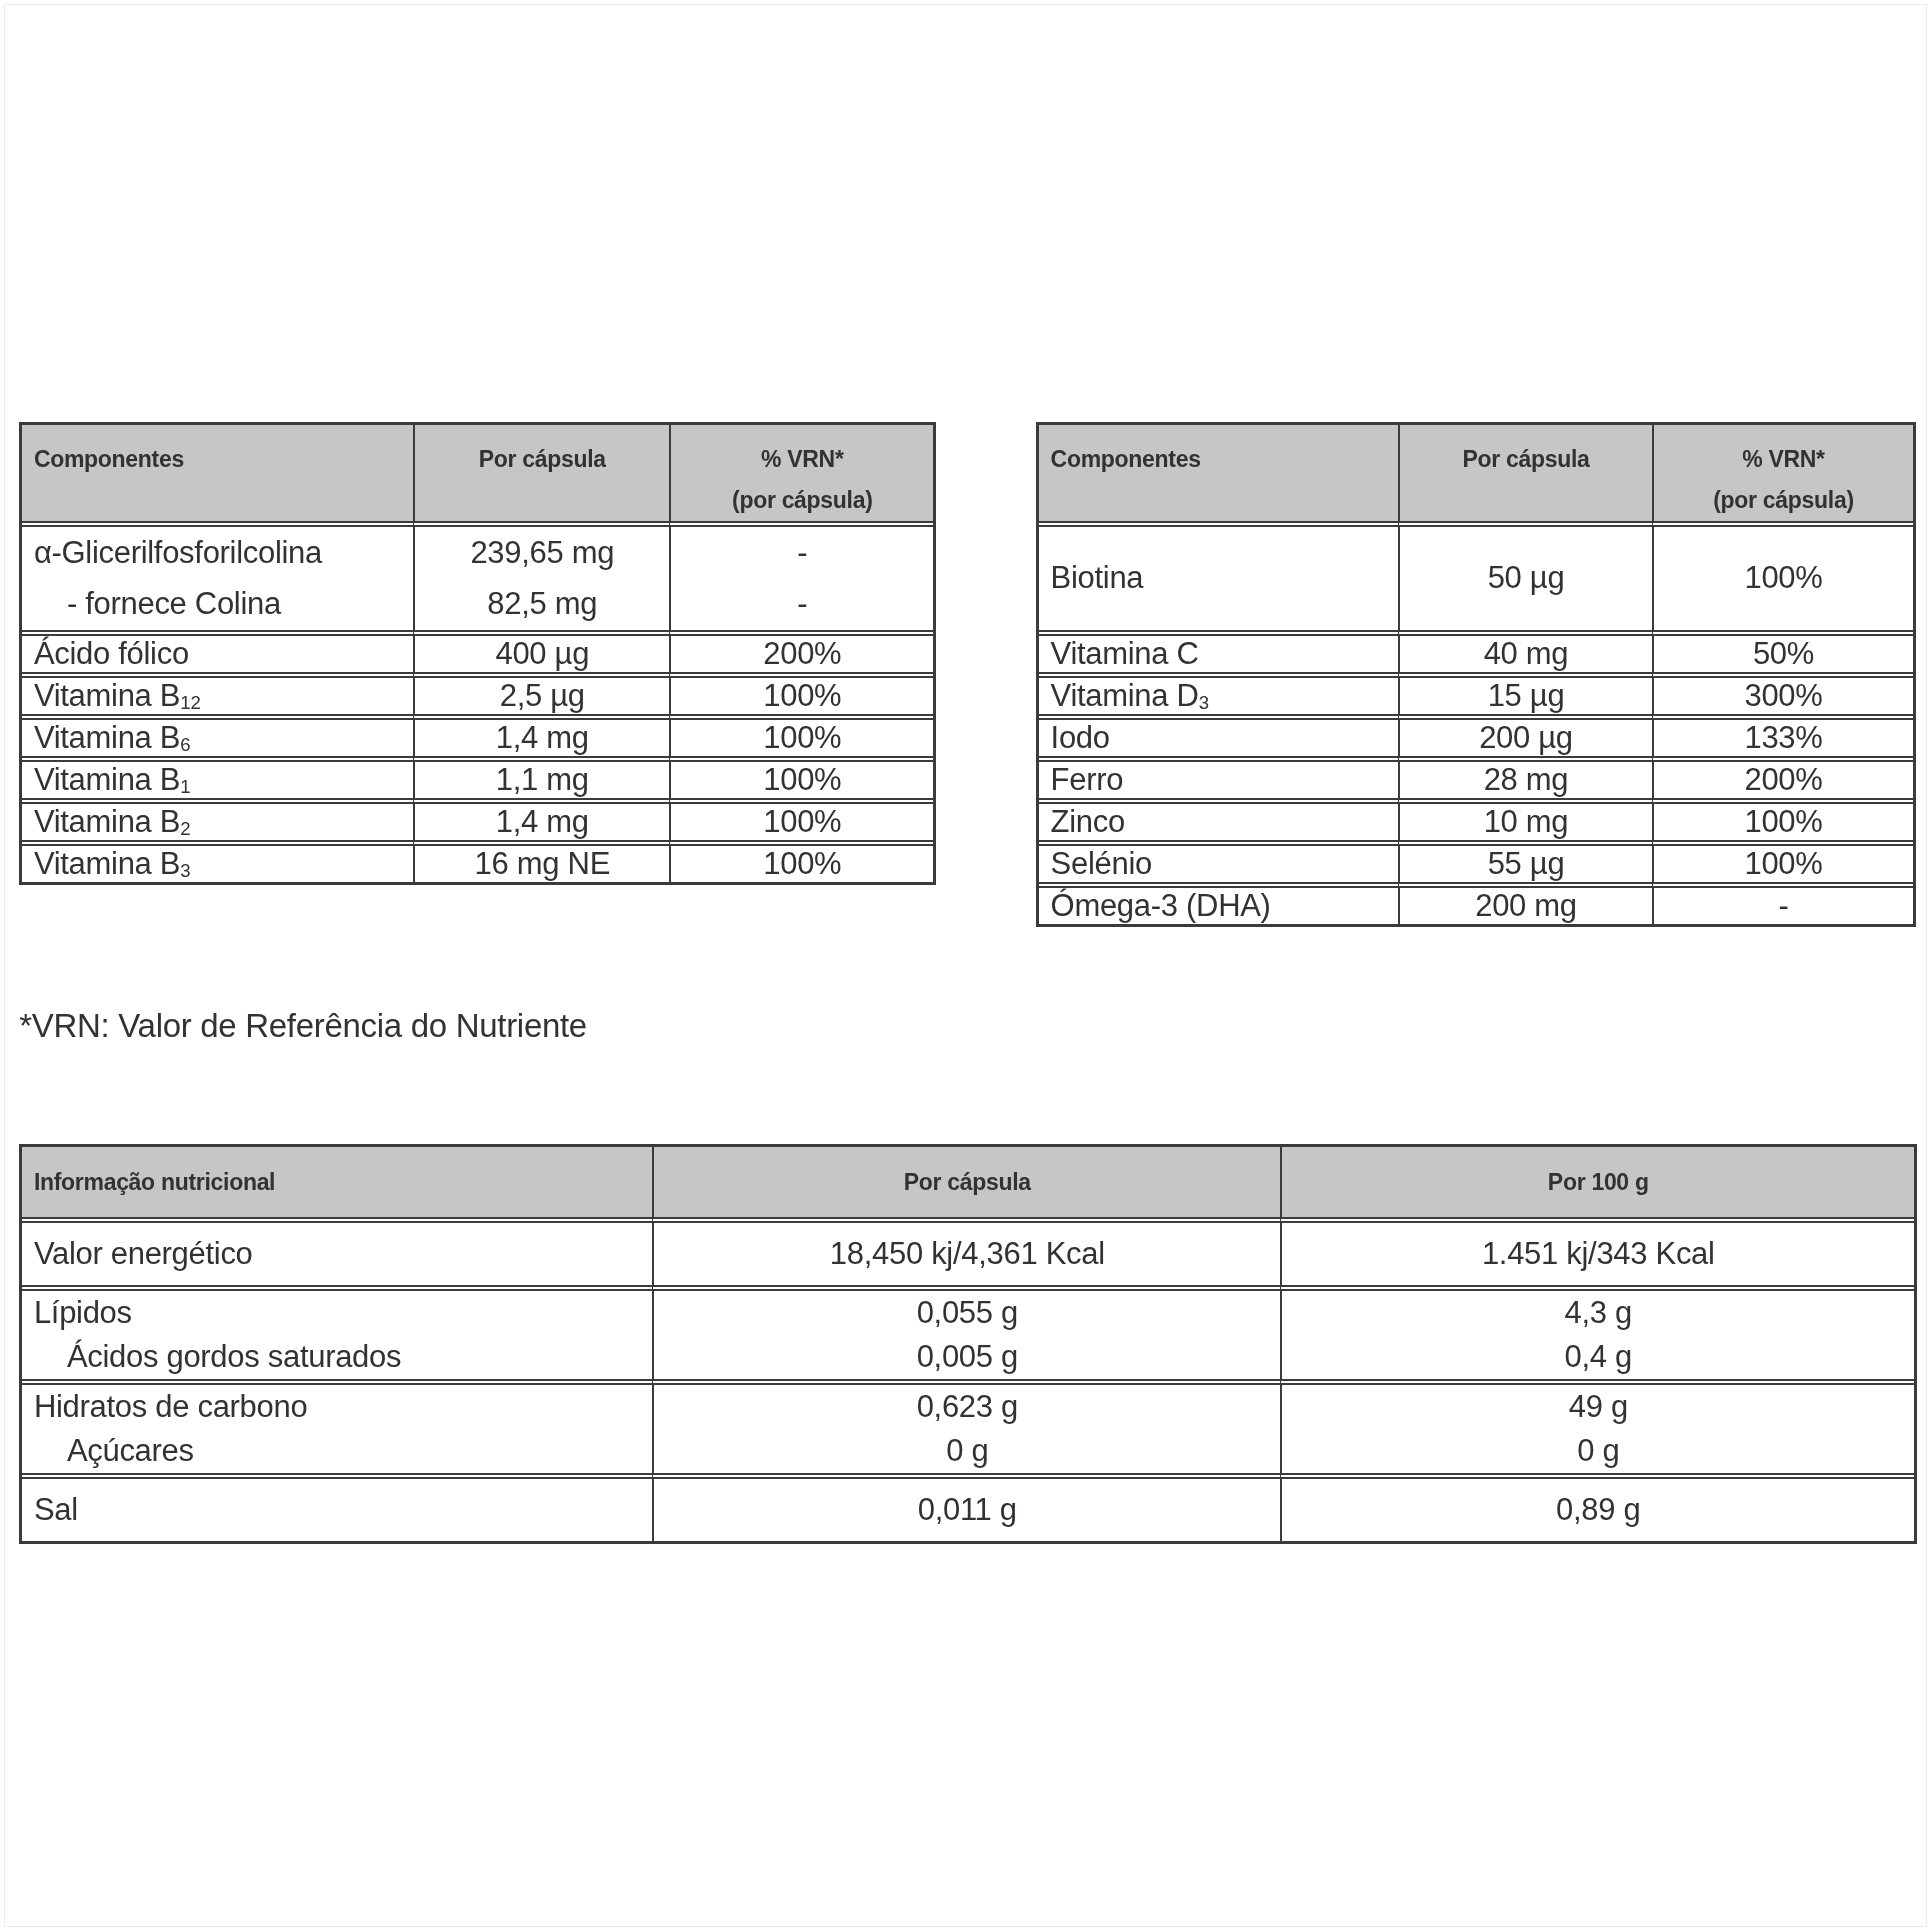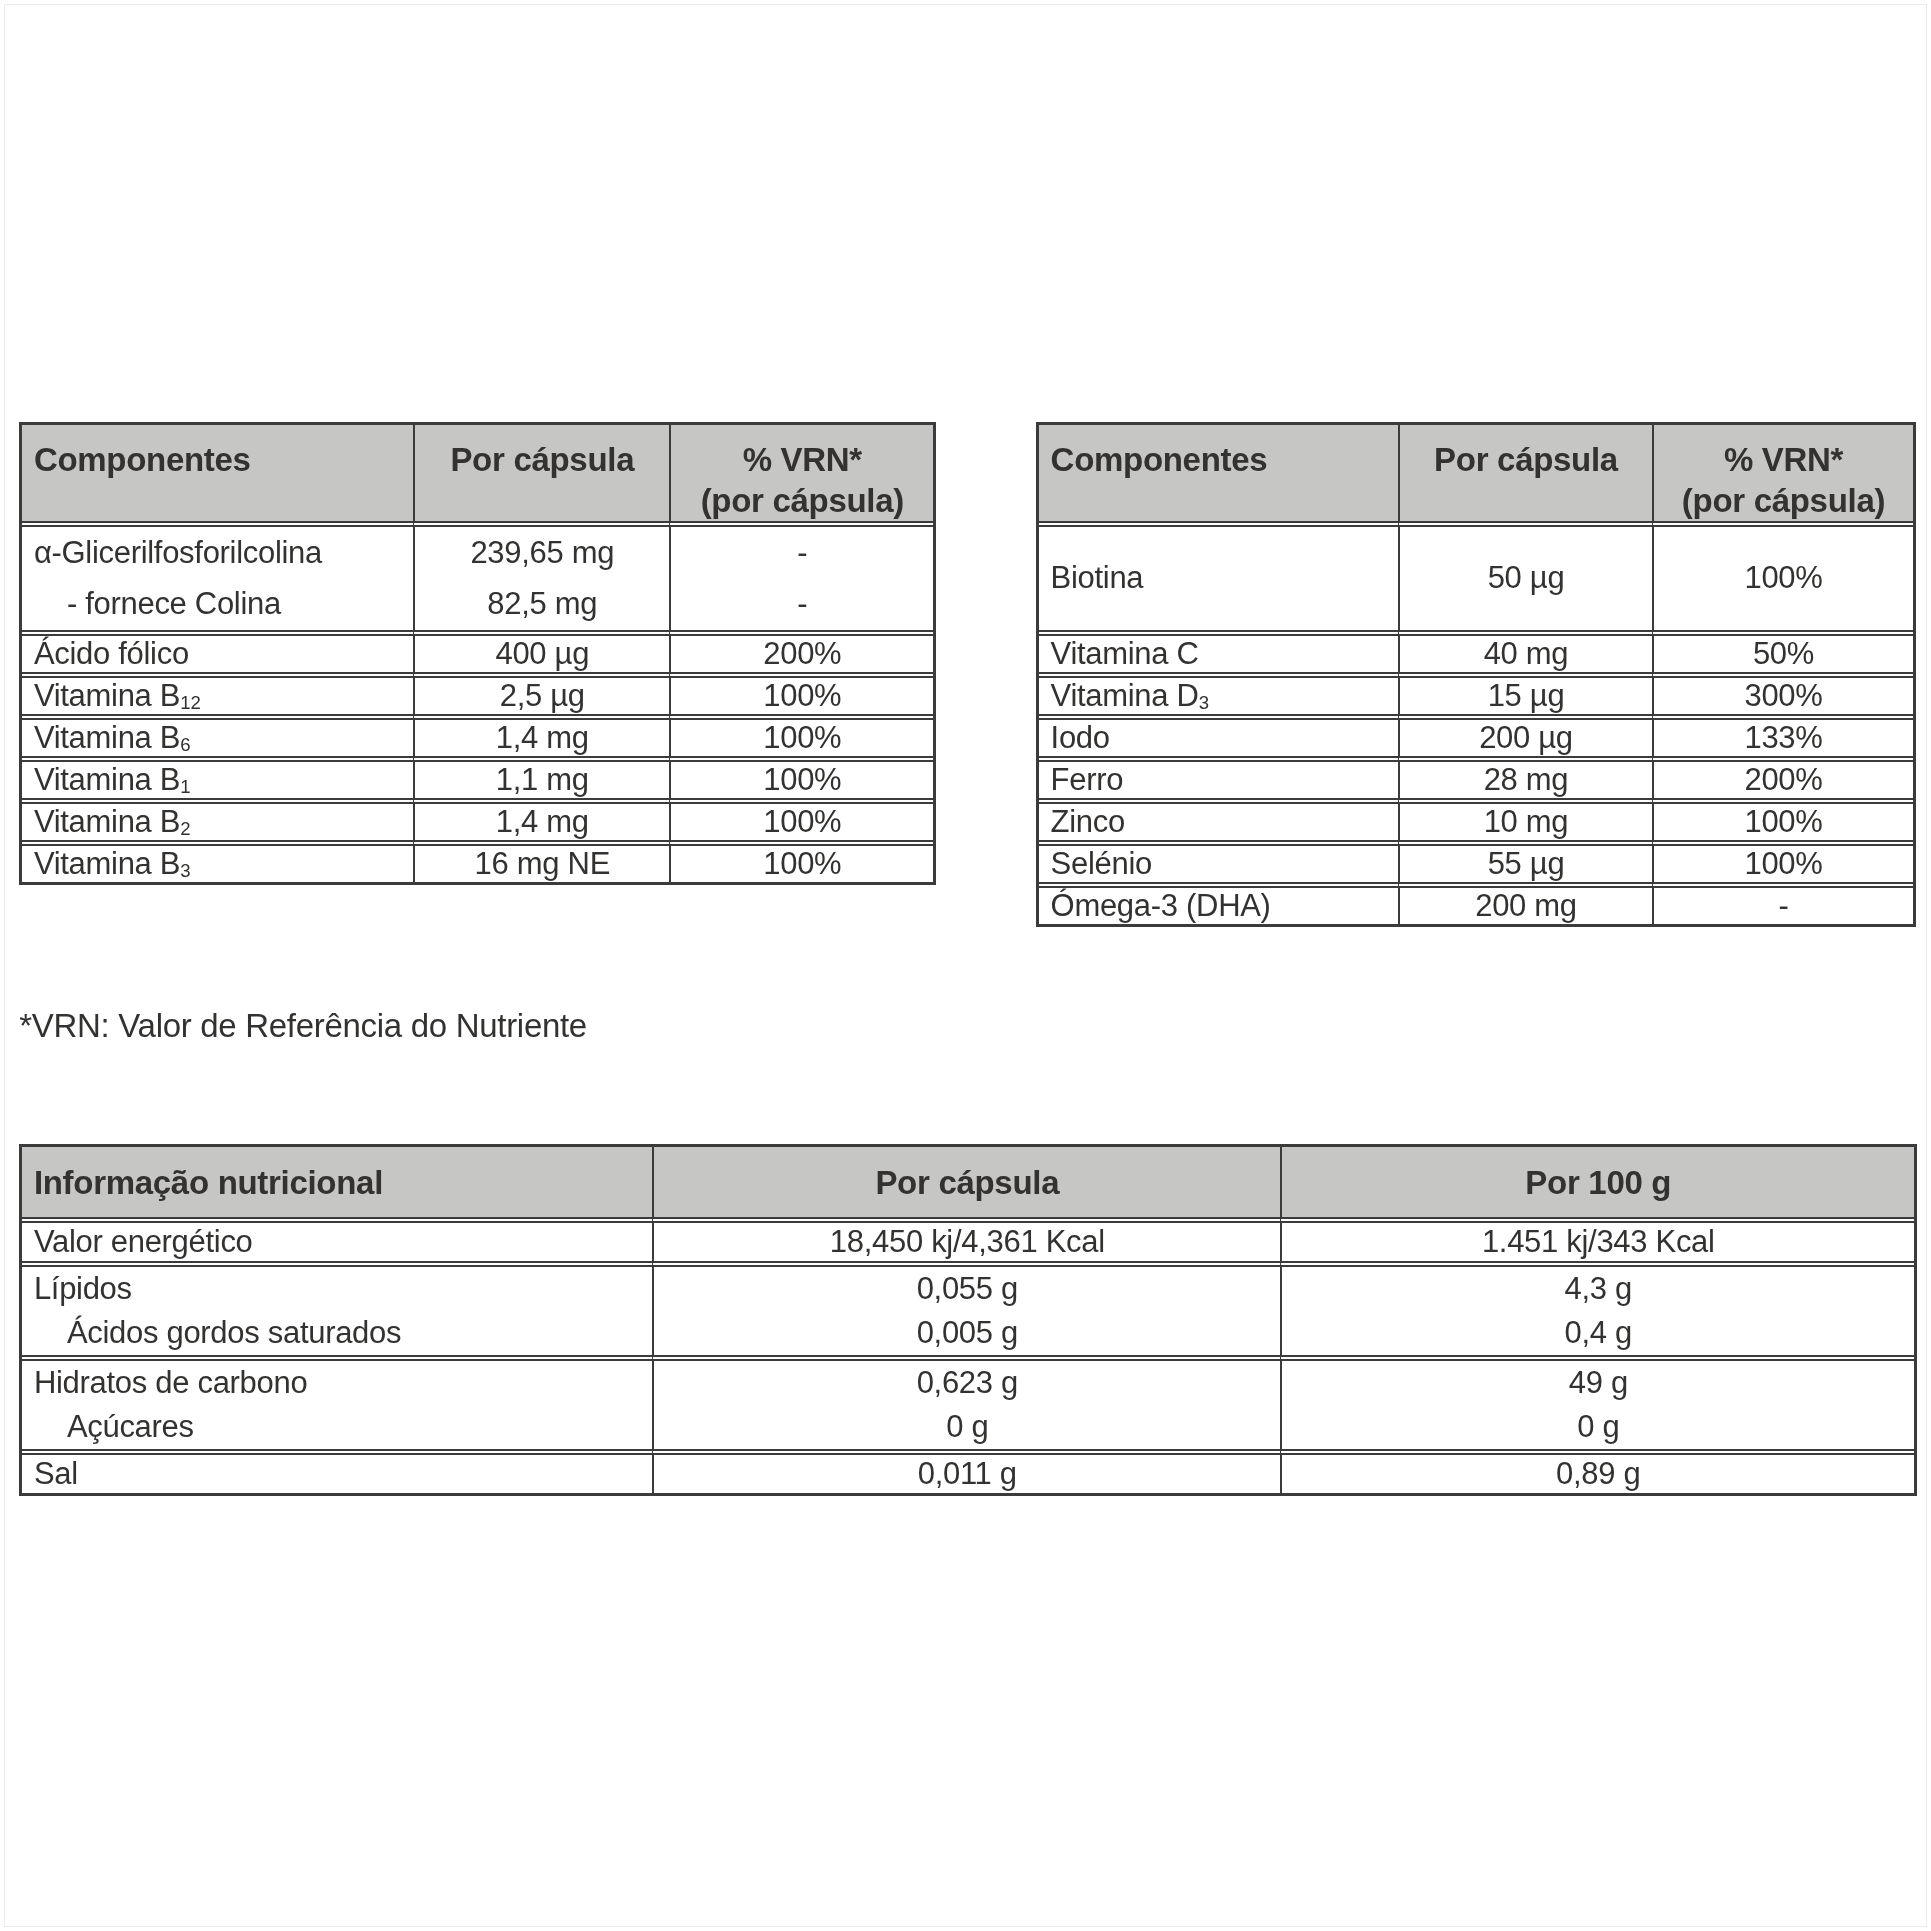--- a/index.html
+++ b/index.html
@@ -33,40 +33,40 @@
   th,td{
     overflow:hidden;
     white-space:nowrap;
     vertical-align:middle;
   }
   th+th, td+td{ border-left:2.9px solid var(--border); }
   tbody tr > th, tbody tr > td{ border-top:6.8px double var(--border); }
   thead th{
     background:var(--header-bg);
     font-weight:bold;
-    font-size:33px;
+    font-size:23px;
     vertical-align:top;
     padding-top:13.5px;
     line-height:41px;
   }
   .col-name{ text-align:left; padding-left:11.6px; }
   .col-center{ text-align:center; }
   .indent{ padding-left:33px; }
   sub.sb{ font-size:0.6em; vertical-align:-2.9px; letter-spacing:0; }
 
   
   .tbl-top thead tr{ height:95px; }
   .tbl-top tr.tall{ height:109px; }
   .tbl-top tr.std{ height:38px; }
   .tbl-top td div{ line-height:51px; }
 
   
   .tbl-bottom thead tr{ height:70px; }
   .tbl-bottom thead th{ padding-top:0; vertical-align:middle; }
-  .tbl-bottom tr.single{ height:44px;border-radius:23px; }
+  .tbl-bottom tr.single{ height:68px;border-radius:23px; }
   .tbl-bottom tr.group{ height:91px;border-radius:12px; }
   .tbl-bottom td div{ line-height:44px; }
 
   .tbl-left{ left:19.3px; top:422px; width:910px; }
   .tbl-right{ left:1036px; top:422px; width:874px; }
   .tbl-bottom{ left:19.3px; top:1144px; width:1892px; }
 
   .note{
     position:absolute; left:19.3px; top:1007px;
     font-size:33px;

